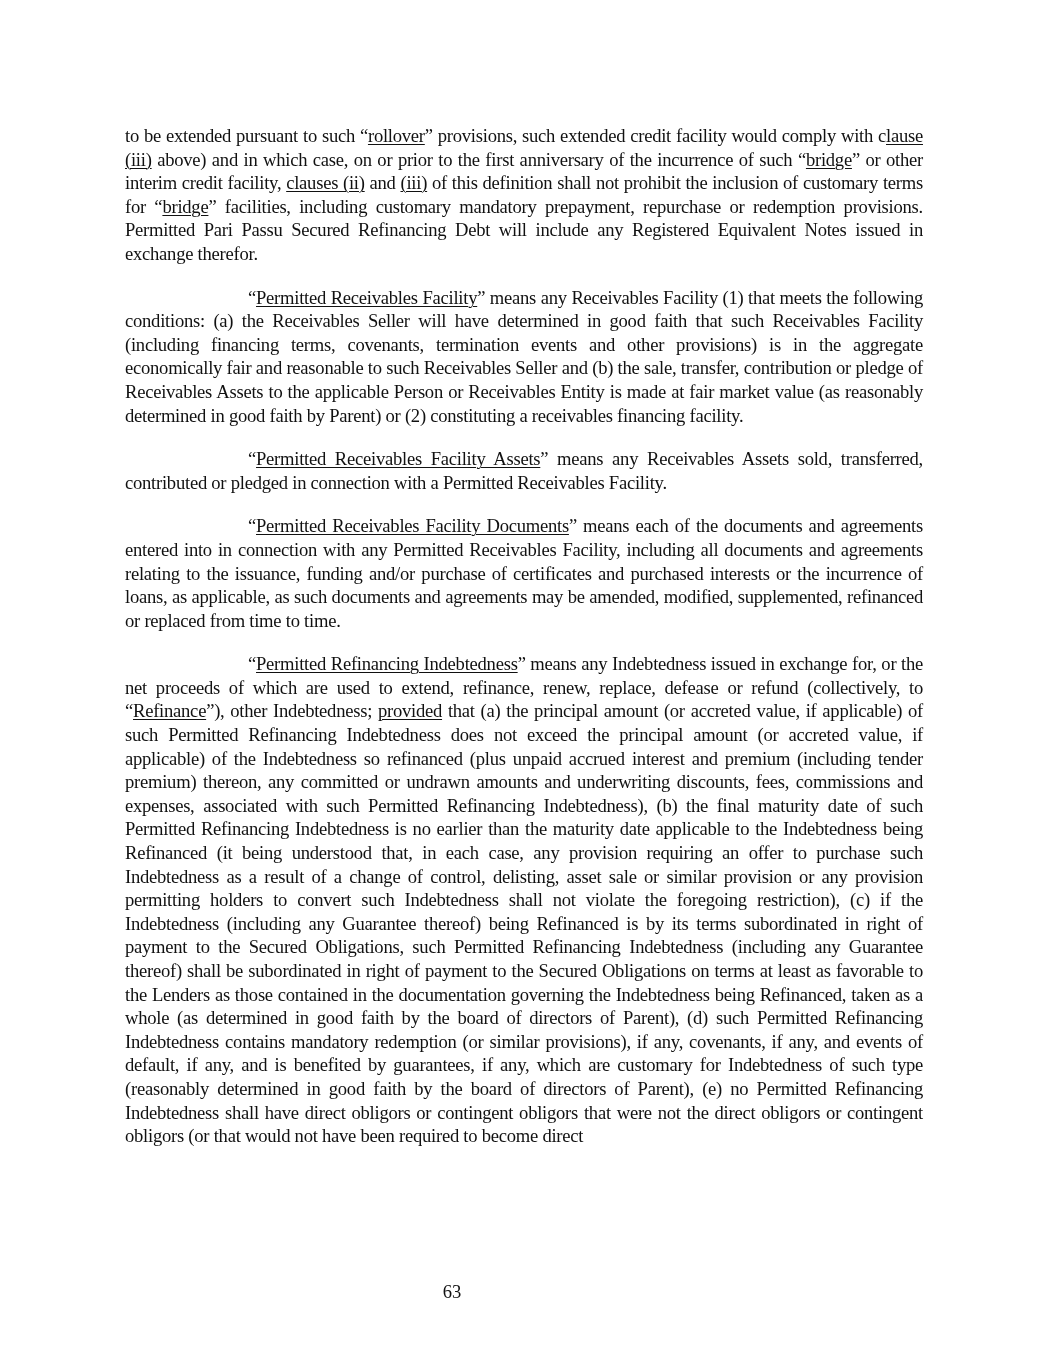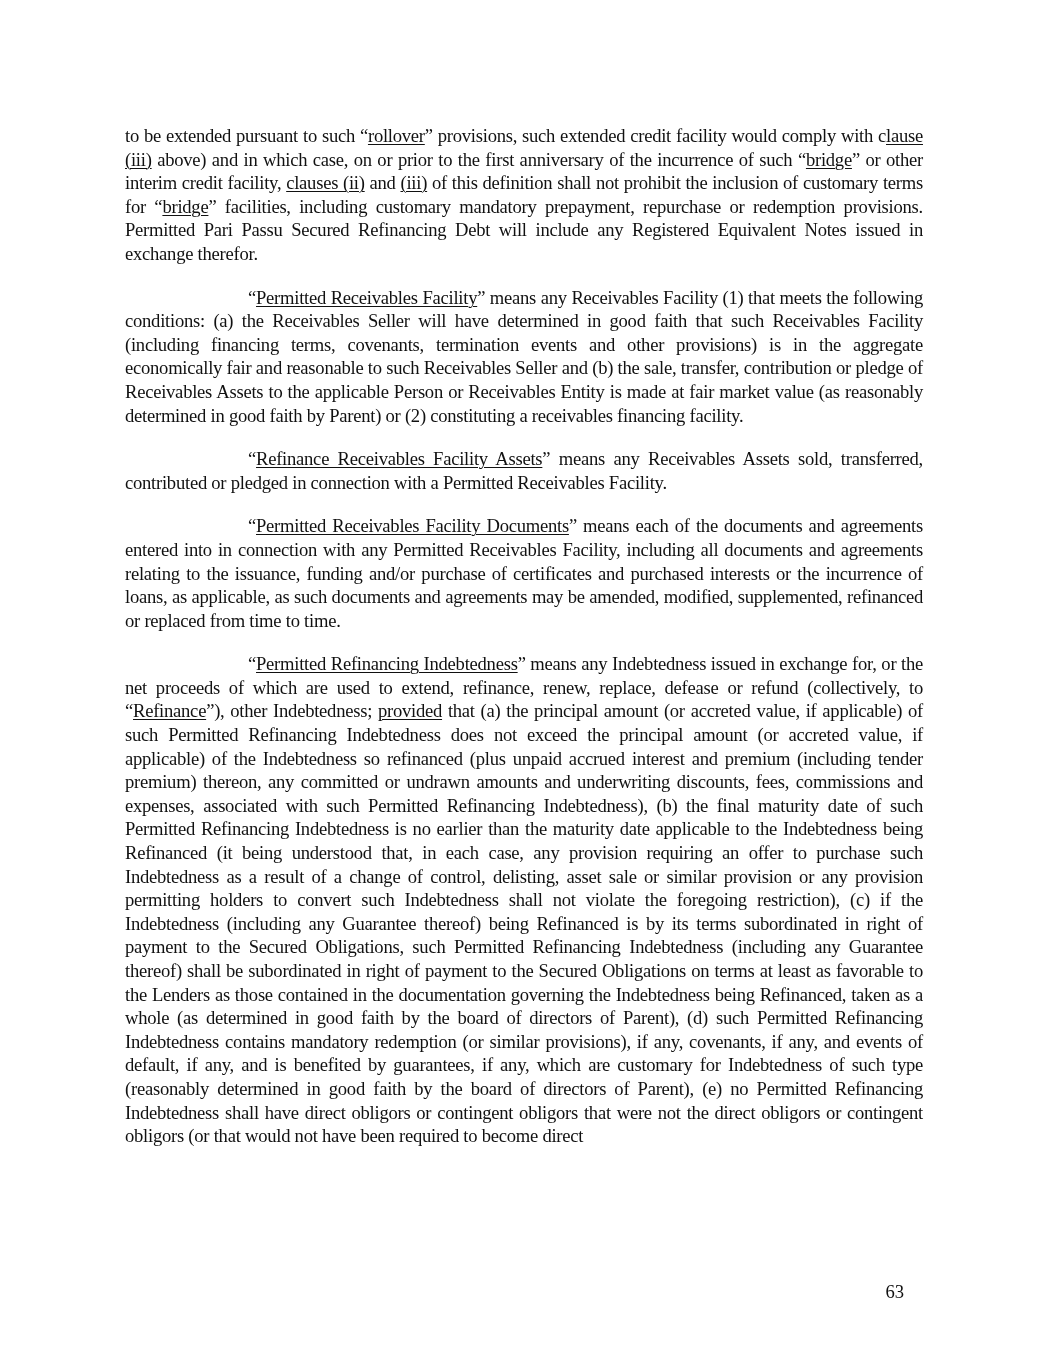--- a/index.html
+++ b/index.html
@@ -35,29 +35,29 @@
     .u {
       text-decoration: underline;
       text-underline-offset: 2px;
       text-decoration-thickness: 1px;
     }
     .page-number {
       position: absolute;
       left: 0;
       width: 904px;
       top: 1281px;
-      text-align: right;
+      text-align: center;
       font-size: 18.6px;
       line-height: 22px;
     }
   </style>
 </head>
 <body>
 
 <div class="page">
   <p class="para"><span>to be extended pursuant to such “</span><span class="u">rollover</span><span>” provisions, such extended credit facility would comply with c</span><span class="u">lause (iii)</span><span> above) and in which case, on or prior to the first anniversary of the incurrence of such “</span><span class="u">bridge</span><span>” or other interim credit facility, </span><span class="u">clauses (ii)</span><span> and </span><span class="u">(iii)</span><span> of this definition shall not prohibit the inclusion of customary terms for “</span><span class="u">bridge</span><span>” facilities, including customary mandatory prepayment, repurchase or redemption provisions. Permitted Pari Passu Secured Refinancing Debt will include any Registered Equivalent Notes issued in exchange therefor.</span></p>
   <p class="para indent"><span>“</span><span class="u">Permitted Receivables Facility</span><span>” means any Receivables Facility (1) that meets the following conditions: (a) the Receivables Seller will have determined in good faith that such Receivables Facility (including financing terms, covenants, termination events and other provisions) is in the aggregate economically fair and reasonable to such Receivables Seller and (b) the sale, transfer, contribution or pledge of Receivables Assets to the applicable Person or Receivables Entity is made at fair market value (as reasonably determined in good faith by Parent) or (2) constituting a receivables financing facility.</span></p>
-  <p class="para indent"><span>“</span><span class="u">Refinance Receivables Facility Assets</span><span>” means any Receivables Assets sold, transferred, contributed or pledged in connection with a Permitted Receivables Facility.</span></p>
+  <p class="para indent"><span>“</span><span class="u">Permitted Receivables Facility Assets</span><span>” means any Receivables Assets sold, transferred, contributed or pledged in connection with a Permitted Receivables Facility.</span></p>
   <p class="para indent"><span>“</span><span class="u">Permitted Receivables Facility Documents</span><span>” means each of the documents and agreements entered into in connection with any Permitted Receivables Facility, including all documents and agreements relating to the issuance, funding and/or purchase of certificates and purchased interests or the incurrence of loans, as applicable, as such documents and agreements may be amended, modified, supplemented, refinanced or replaced from time to time.</span></p>
   <p class="para indent"><span>“</span><span class="u">Permitted Refinancing Indebtedness</span><span>” means any Indebtedness issued in exchange for, or the net proceeds of which are used to extend, refinance, renew, replace, defease or refund (collectively, to “</span><span class="u">Refinance</span><span>”), other Indebtedness; </span><span class="u">provided</span><span> that (a) the principal amount (or accreted value, if applicable) of such Permitted Refinancing Indebtedness does not exceed the principal amount (or accreted value, if applicable) of the Indebtedness so refinanced (plus unpaid accrued interest and premium (including tender premium) thereon, any committed or undrawn amounts and underwriting discounts, fees, commissions and expenses, associated with such Permitted Refinancing Indebtedness), (b) the final maturity date of such Permitted Refinancing Indebtedness is no earlier than the maturity date applicable to the Indebtedness being Refinanced (it being understood that, in each case, any provision requiring an offer to purchase such Indebtedness as a result of a change of control, delisting, asset sale or similar provision or any provision permitting holders to convert such Indebtedness shall not violate the foregoing restriction), (c) if the Indebtedness (including any Guarantee thereof) being Refinanced is by its terms subordinated in right of payment to the Secured Obligations, such Permitted Refinancing Indebtedness (including any Guarantee thereof) shall be subordinated in right of payment to the Secured Obligations on terms at least as favorable to the Lenders as those contained in the documentation governing the Indebtedness being Refinanced, taken as a whole (as determined in good faith by the board of directors of Parent), (d) such Permitted Refinancing Indebtedness contains mandatory redemption (or similar provisions), if any, covenants, if any, and events of default, if any, and is benefited by guarantees, if any, which are customary for Indebtedness of such type (reasonably determined in good faith by the board of directors of Parent), (e) no Permitted Refinancing Indebtedness shall have direct obligors or contingent obligors that were not the direct obligors or contingent obligors (or that would not have been required to become direct</span></p>
 </div>
 
 <div class="page-number">63</div>
 
 </body></html>

